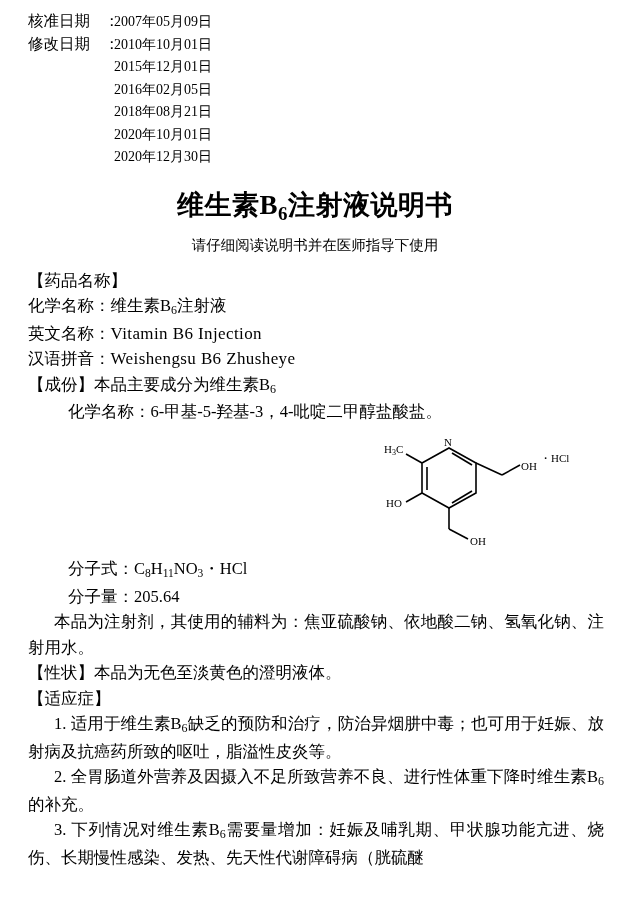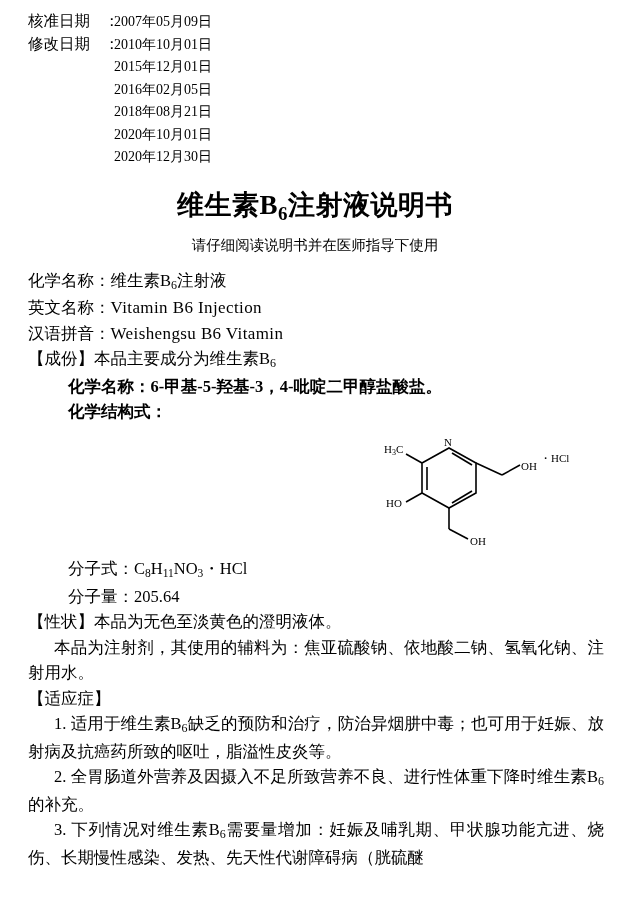--- a/index.html
+++ b/index.html
@@ -77,21 +77,21 @@
     margin-top: 13px;
     padding: 0 26px 0 28px;
     font-size: 16.5px;
     line-height: 25.5px;
     text-align: justify;
   }
   .line {
     white-space: normal;
   }
   .line.nowrap { white-space: nowrap; }
-  .ind1 { padding-left: 40px; font-weight: bold; }
+  .ind1 { padding-left: 40px; }
   .ind-para { text-indent: 26px; }
   .mono {
     font-family: Liberation Serif, serif;
     font-size: 17px;
     letter-spacing: 0.4px;
   }
   sub.s {
     font-size: 11.5px;
     vertical-align: baseline;
     position: relative;
@@ -159,32 +159,32 @@
     </div>
   </div>
 
   <div class="title-wrap">
     <div class="doc-title"><span>维生素B</span><span class="sub">6</span><span>注射液说明书</span></div>
     <div class="doc-subtitle">请仔细阅读说明书并在医师指导下使用</div>
   </div>
 
   <div class="body">
 
+    <div class="line">【药品名称】</div>
 
     <div class="line nowrap"><span>化学名称：</span><span><span>维生素B</span><span class="sub-small">6</span><span>注射液</span></span></div>
 
     <div class="line nowrap"><span>英文名称：</span><span class="mono">Vitamin B6 Injection</span></div>
 
-    <div class="line nowrap"><span>汉语拼音：</span><span class="mono">Weishengsu B6 Vitamin</span></div>
+    <div class="line nowrap"><span>汉语拼音：</span><span class="mono">Weishengsu B6 Zhusheye</span></div>
 
     <div class="line"><span>【成份】</span><span><span>本品主要成分为维生素B</span><span class="sub-small">6</span></span></div>
 
     <div class="line ind1"><span>化学名称：</span><span>6-甲基-5-羟基-3，4-吡啶二甲醇盐酸盐。</span></div>
 
-    <div class="line ind1">化学结构式：</div>
 
     <div class="struct">
       <svg width="260" height="118" viewBox="0 0 260 118">
         <g stroke="#000" stroke-width="1.6" fill="none">
 
           <polyline points="78,34 105,19 132,34 132,64 105,79 78,64 78,34"></polyline>
 
           <line x1="83" y1="38" x2="83" y2="61"></line>
           <line x1="108" y1="24" x2="128" y2="36"></line>
           <line x1="128" y1="62" x2="108" y2="74"></line>
@@ -207,23 +207,23 @@
           <text x="126" y="116">OH</text>
           <text x="196" y="33">・HCl</text>
         </g>
       </svg>
     </div>
 
     <div class="line formula"><span>分子式：</span><span class="f">C<sub class="s">8</sub>H<sub class="s">11</sub>NO<sub class="s">3</sub>・HCl</span></div>
 
     <div class="line formula"><span>分子量：</span><span>205.64</span></div>
 
+    <div class="line ind-para">本品为注射剂，其使用的辅料为：焦亚硫酸钠、依地酸二钠、氢氧化钠、注射用水。</div>
+
     <div class="line"><span>【性状】</span><span>本品为无色至淡黄色的澄明液体。</span></div>
-
-    <div class="line ind-para">本品为注射剂，其使用的辅料为：焦亚硫酸钠、依地酸二钠、氢氧化钠、注射用水。</div>
 
     <div class="line">【适应症】</div>
 
     <div class="line ind-para">1. 适用于维生素B<span class="sub-small">6</span>缺乏的预防和治疗，防治异烟肼中毒；也可用于妊娠、放射病及抗癌药所致的呕吐，脂溢性皮炎等。</div>
 
     <div class="line ind-para">2. 全胃肠道外营养及因摄入不足所致营养不良、进行性体重下降时维生素B<span class="sub-small">6</span>的补充。</div>
 
     <div class="line ind-para">3. 下列情况对维生素B<span class="sub-small">6</span>需要量增加：妊娠及哺乳期、甲状腺功能亢进、烧伤、长期慢性感染、发热、先天性代谢障碍病（胱硫醚</div>
 
   </div>

